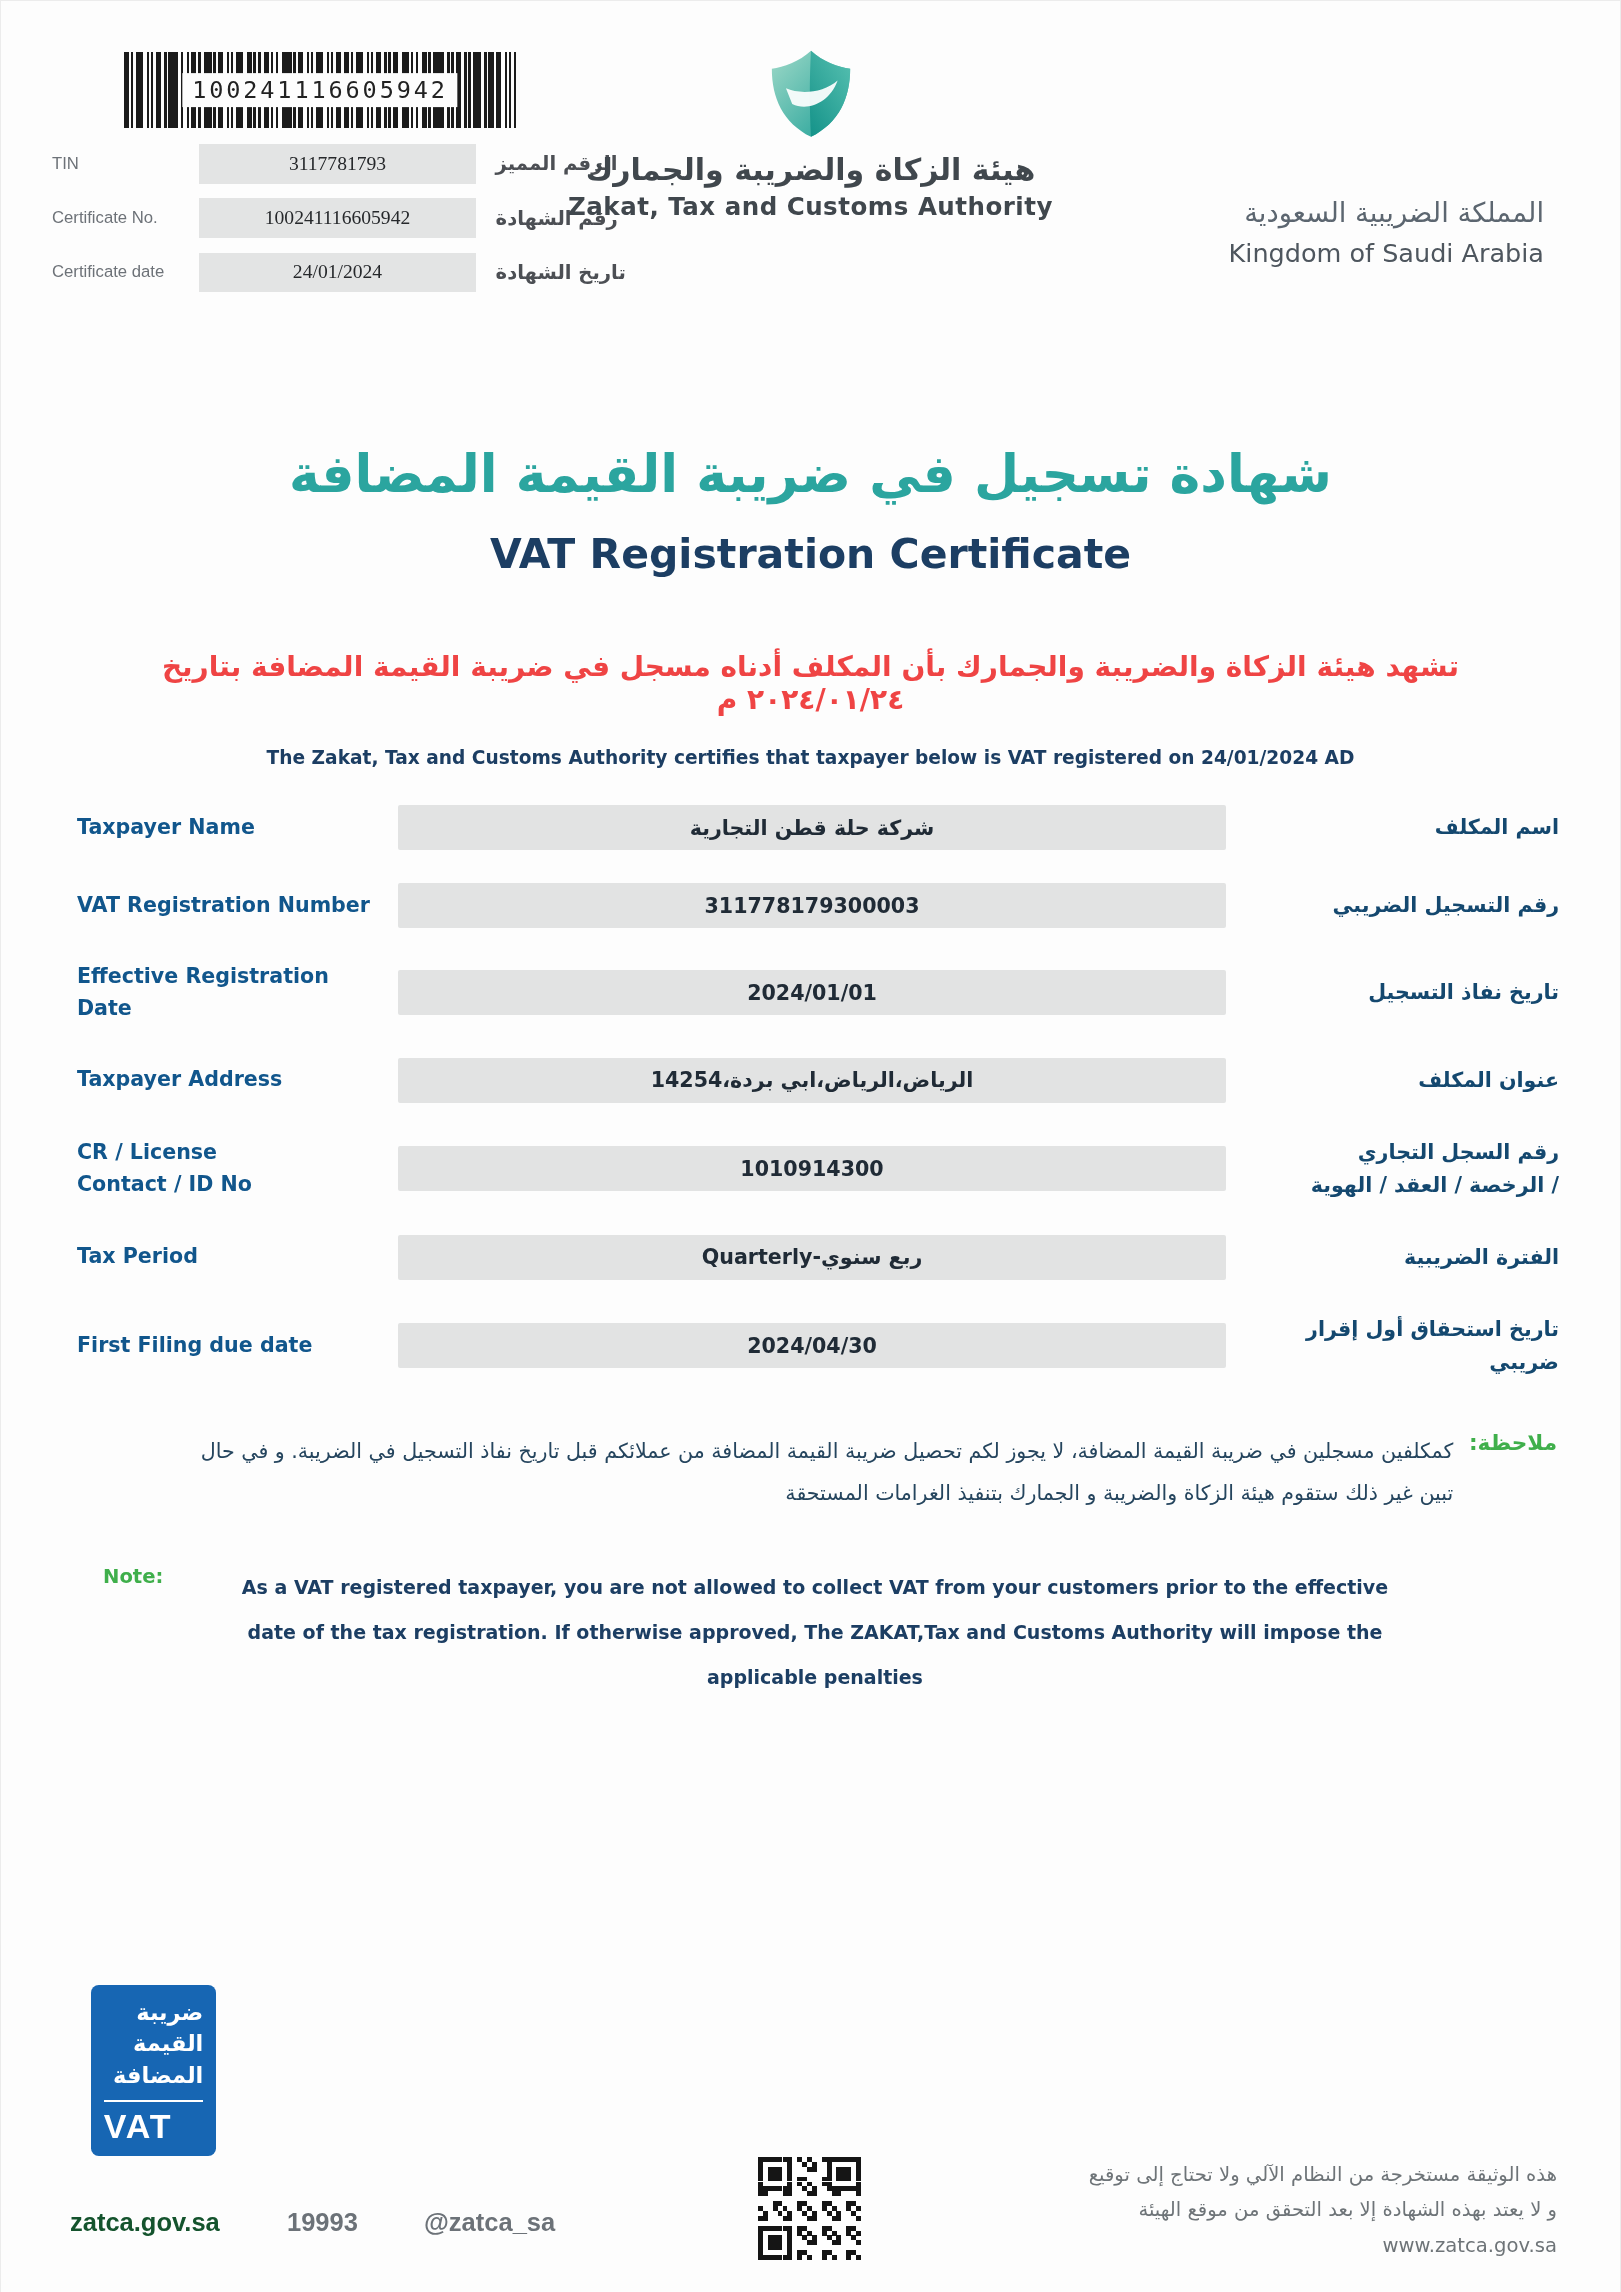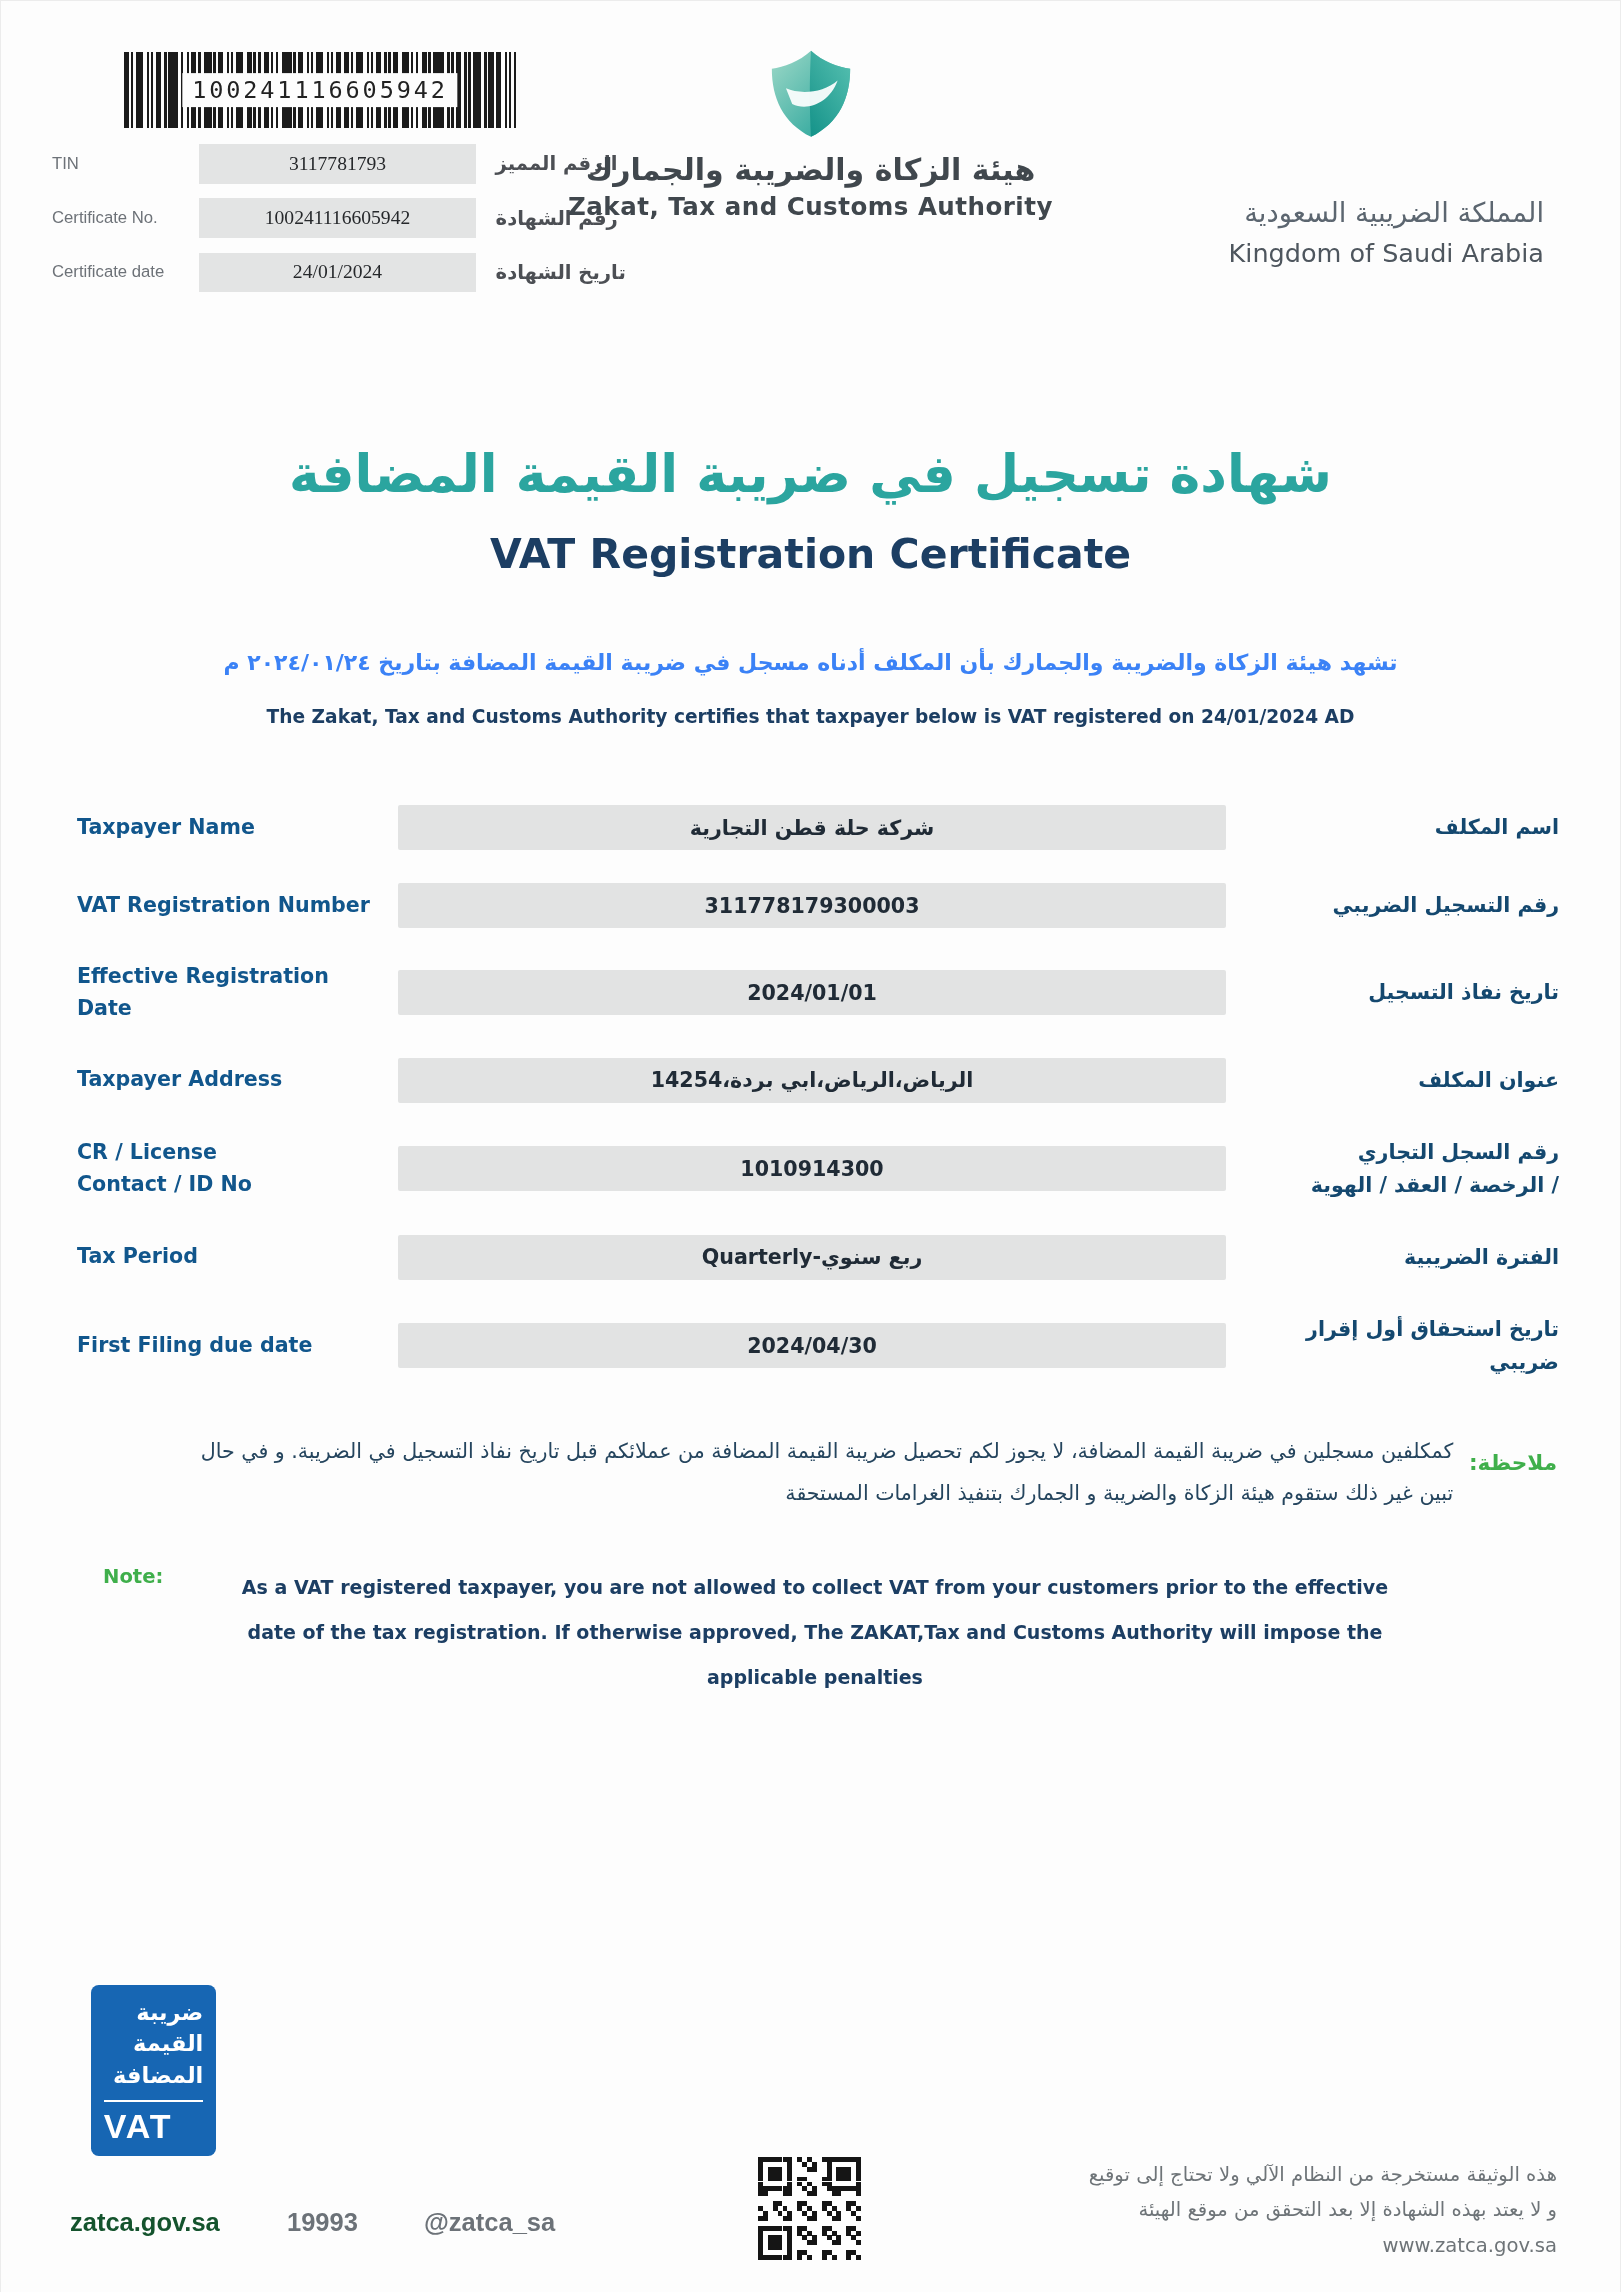--- a/index.html
+++ b/index.html
@@ -41,38 +41,38 @@
   .kingdom-ar { font-size: 27.4px; color: #5c6670; direction: rtl; }
   .kingdom-en { margin-top: 9.8px; font-size: 25.5px; color: #4e565e; }
 
   
   .sec-title { position: absolute; top: 443px; left: 0; right: 0; text-align: center; }
   .title-ar { font-size: 52px; font-weight: bold; color: #2ba59f; direction: rtl; }
   .title-en { margin-top: 25.5px; font-size: 41px; font-weight: bold; color: #1c3e63; }
 
   
   .sec-statement { position: absolute; top: 649px; left: 88px; right: 88px; text-align: center; }
-  .stmt-ar { font-size: 22px; font-weight: bold; color: #3b82f6; direction: rtl; }
+  .stmt-ar { font-size: 28px; font-weight: bold; color: #ef4444; direction: rtl; }
   .stmt-en { margin-top: 31px; font-size: 18.6px; font-weight: bold; color: #1c3e63; }
 
   
   .sec-details { position: absolute; top: 804px; left: 76px; right: 61px; }
   .drow { display: grid; grid-template-columns: 294px 1fr 306px; align-items: center; margin-bottom: 33px; min-height: 45px; }
   .dlab { font-size: 20.6px; font-weight: bold; color: #11568c; white-space: pre-line; line-height: 1.55; }
   .dvalwrap { padding: 0 27.4px; }
   .dval {
     background: #e2e3e3; min-height: 45px; display: flex; align-items: center; justify-content: center;
     font-size: 20.6px; font-weight: bold; color: #202b36; direction: rtl; border-radius: 2px;
   }
   .dara { font-size: 20.6px; font-weight: bold; color: #14486f; text-align: right; direction: rtl; white-space: pre-line; line-height: 1.6; }
 
   
   .sec-notes { position: absolute; top: 1429px; left: 63px; right: 63px; }
   .note-ar { direction: rtl; display: flex; gap: 15.7px; align-items: flex-start; padding-left: 98px; }
-  .note-ar-label { color: #3faf4b; font-weight: bold; font-size: 21.6px; white-space: nowrap; margin-top: 20px; }
+  .note-ar-label { color: #3faf4b; font-weight: bold; font-size: 21.6px; white-space: nowrap; }
   .note-ar-text { flex: 1; font-size: 20.6px; font-weight: normal; color: #25455e; line-height: 2.05; text-align: right; }
   .note-en { margin-top: 51px; display: flex; align-items: flex-start; gap: 29px; padding: 0 147px 0 39px; }
   .note-en-label { color: #3faf4b; font-weight: bold; font-size: 19.6px; width: 88px; flex: none; }
   .note-en-text { flex: 1; text-align: center; font-size: 19px; font-weight: bold; color: #1c3e63; line-height: 2.35; }
 
   
   .vat-logo { position: absolute; left: 90px; top: 1984px; width: 125px; background: #1766b3; border-radius: 7.8px; padding: 11.8px 12.7px 9.8px; }
   .vat-ar { direction: rtl; text-align: right; color: #fff; font-weight: bold; font-size: 22.5px; line-height: 1.4; }
   .vat-word { margin-top: 8.8px; border-top: 2.9px solid #fff; padding-top: 4.9px; color: #fff; font-weight: bold; font-size: 34px; letter-spacing: 2px; font-family: "Liberation Sans", sans-serif; }
 

